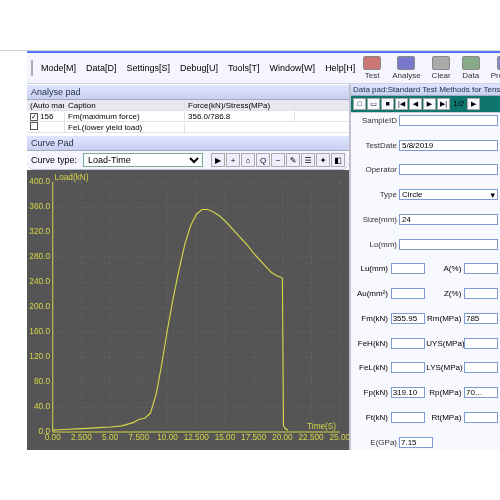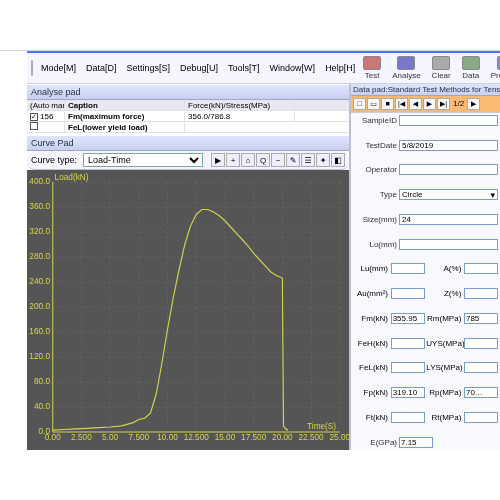--- a/index.html
+++ b/index.html
@@ -14,28 +14,28 @@
   .tbtn .ticon { width: 18px; height: 14px; border: 1px solid #888; border-radius: 2px; margin-bottom: 1px; }
   .tbtn .tlbl { font-size: 8px; color: #333; }
   .main { display: flex; flex: 1; min-height: 0; }
   .left { flex: 1; display: flex; flex-direction: column; border-right: 1px solid #c0c0d0; }
   .right { width: 150px; display: flex; flex-direction: column; background: #f8f8ff; border-left: 1px solid #c0c0d0; }
   .panel-hdr { background: linear-gradient(#dfe5ff,#c8d0f0); padding: 2px 4px; font-size: 9px; color: #234; border-top: 1px solid #fff; border-bottom: 1px solid #a0a8c0; }
   .analyse-grid { height: 35px; background: #fff; overflow: hidden; }
   .grid-row { display: flex; border-bottom: 1px solid #e0e0e8; height: 11px; align-items: center; }
   .grid-row.hdr { background: #e8e8f0; font-size: 8px; }
   .cell { padding: 0 3px; border-right: 1px solid #e0e0e8; font-size: 8px; overflow: hidden; white-space: nowrap; }
-  .c0 { width: 38px; } .c1 { width: 120px; font-weight: bold; } .c2 { width: 110px; }
+  .c0 { width: 38px; } .c1 { width: 120px; } .c2 { width: 110px; }
   .curve-ctrl { display: flex; align-items: center; padding: 2px 4px; gap: 6px; background: #f5f5ff; border-bottom: 1px solid #c0c0d0; border-radius: 8px; }
   .curve-ctrl select { font-size: 9px; width: 120px; height: 14px; border: 1px solid #7a9; background: #fff; }
   .curve-tools { margin-left: auto; display: flex; gap: 1px; }
   .ctool { width: 14px; height: 14px; border: 1px solid #aaa; background: #eef; font-size: 8px; display: flex; align-items: center; justify-content: center; cursor: pointer; }
   .chart { flex: 1; background: #555; position: relative; }
   svg.chartsvg { width: 100%; height: 100%; display: block; }
-  .right-toolbar { display: flex; gap: 1px; padding: 2px; background: #fdba74; border-bottom: 1px solid #ccd; align-items: center; }
+  .right-toolbar { display: flex; gap: 1px; padding: 2px; background: #0f766e; border-bottom: 1px solid #ccd; align-items: center; }
   .rtool { width: 13px; height: 12px; border: 1px solid #aaa; background: #f8f8ff; font-size: 7px; display: flex; align-items: center; justify-content: center; cursor: pointer; }
   .navtxt { font-size: 8px; padding: 0 2px; }
   .form { padding: 2px; display: flex; flex-direction: column; gap: 13px; overflow: hidden; }
   .frow { display: flex; align-items: center; height: 13px; }
   .flbl { width: 46px; text-align: right; font-size: 8px; color: #333; padding-right: 2px; }
   .finp { flex: 1; height: 11px; border: 1px solid #7a9cd0; background: #fff; font-size: 8px; padding: 0 2px; display: flex; align-items: center; }
   .finp.sel { background: #fff; }
   .frow2 { display: flex; align-items: center; height: 13px; justify-content: space-between; }
   .flbl2 { width: 36px; text-align: right; font-size: 8px; padding-right: 1px; }
   .finp2 { width: 34px; height: 11px; border: 1px solid #7a9cd0; background: #fff; font-size: 8px; padding: 0 1px; display: flex; align-items: center; }

